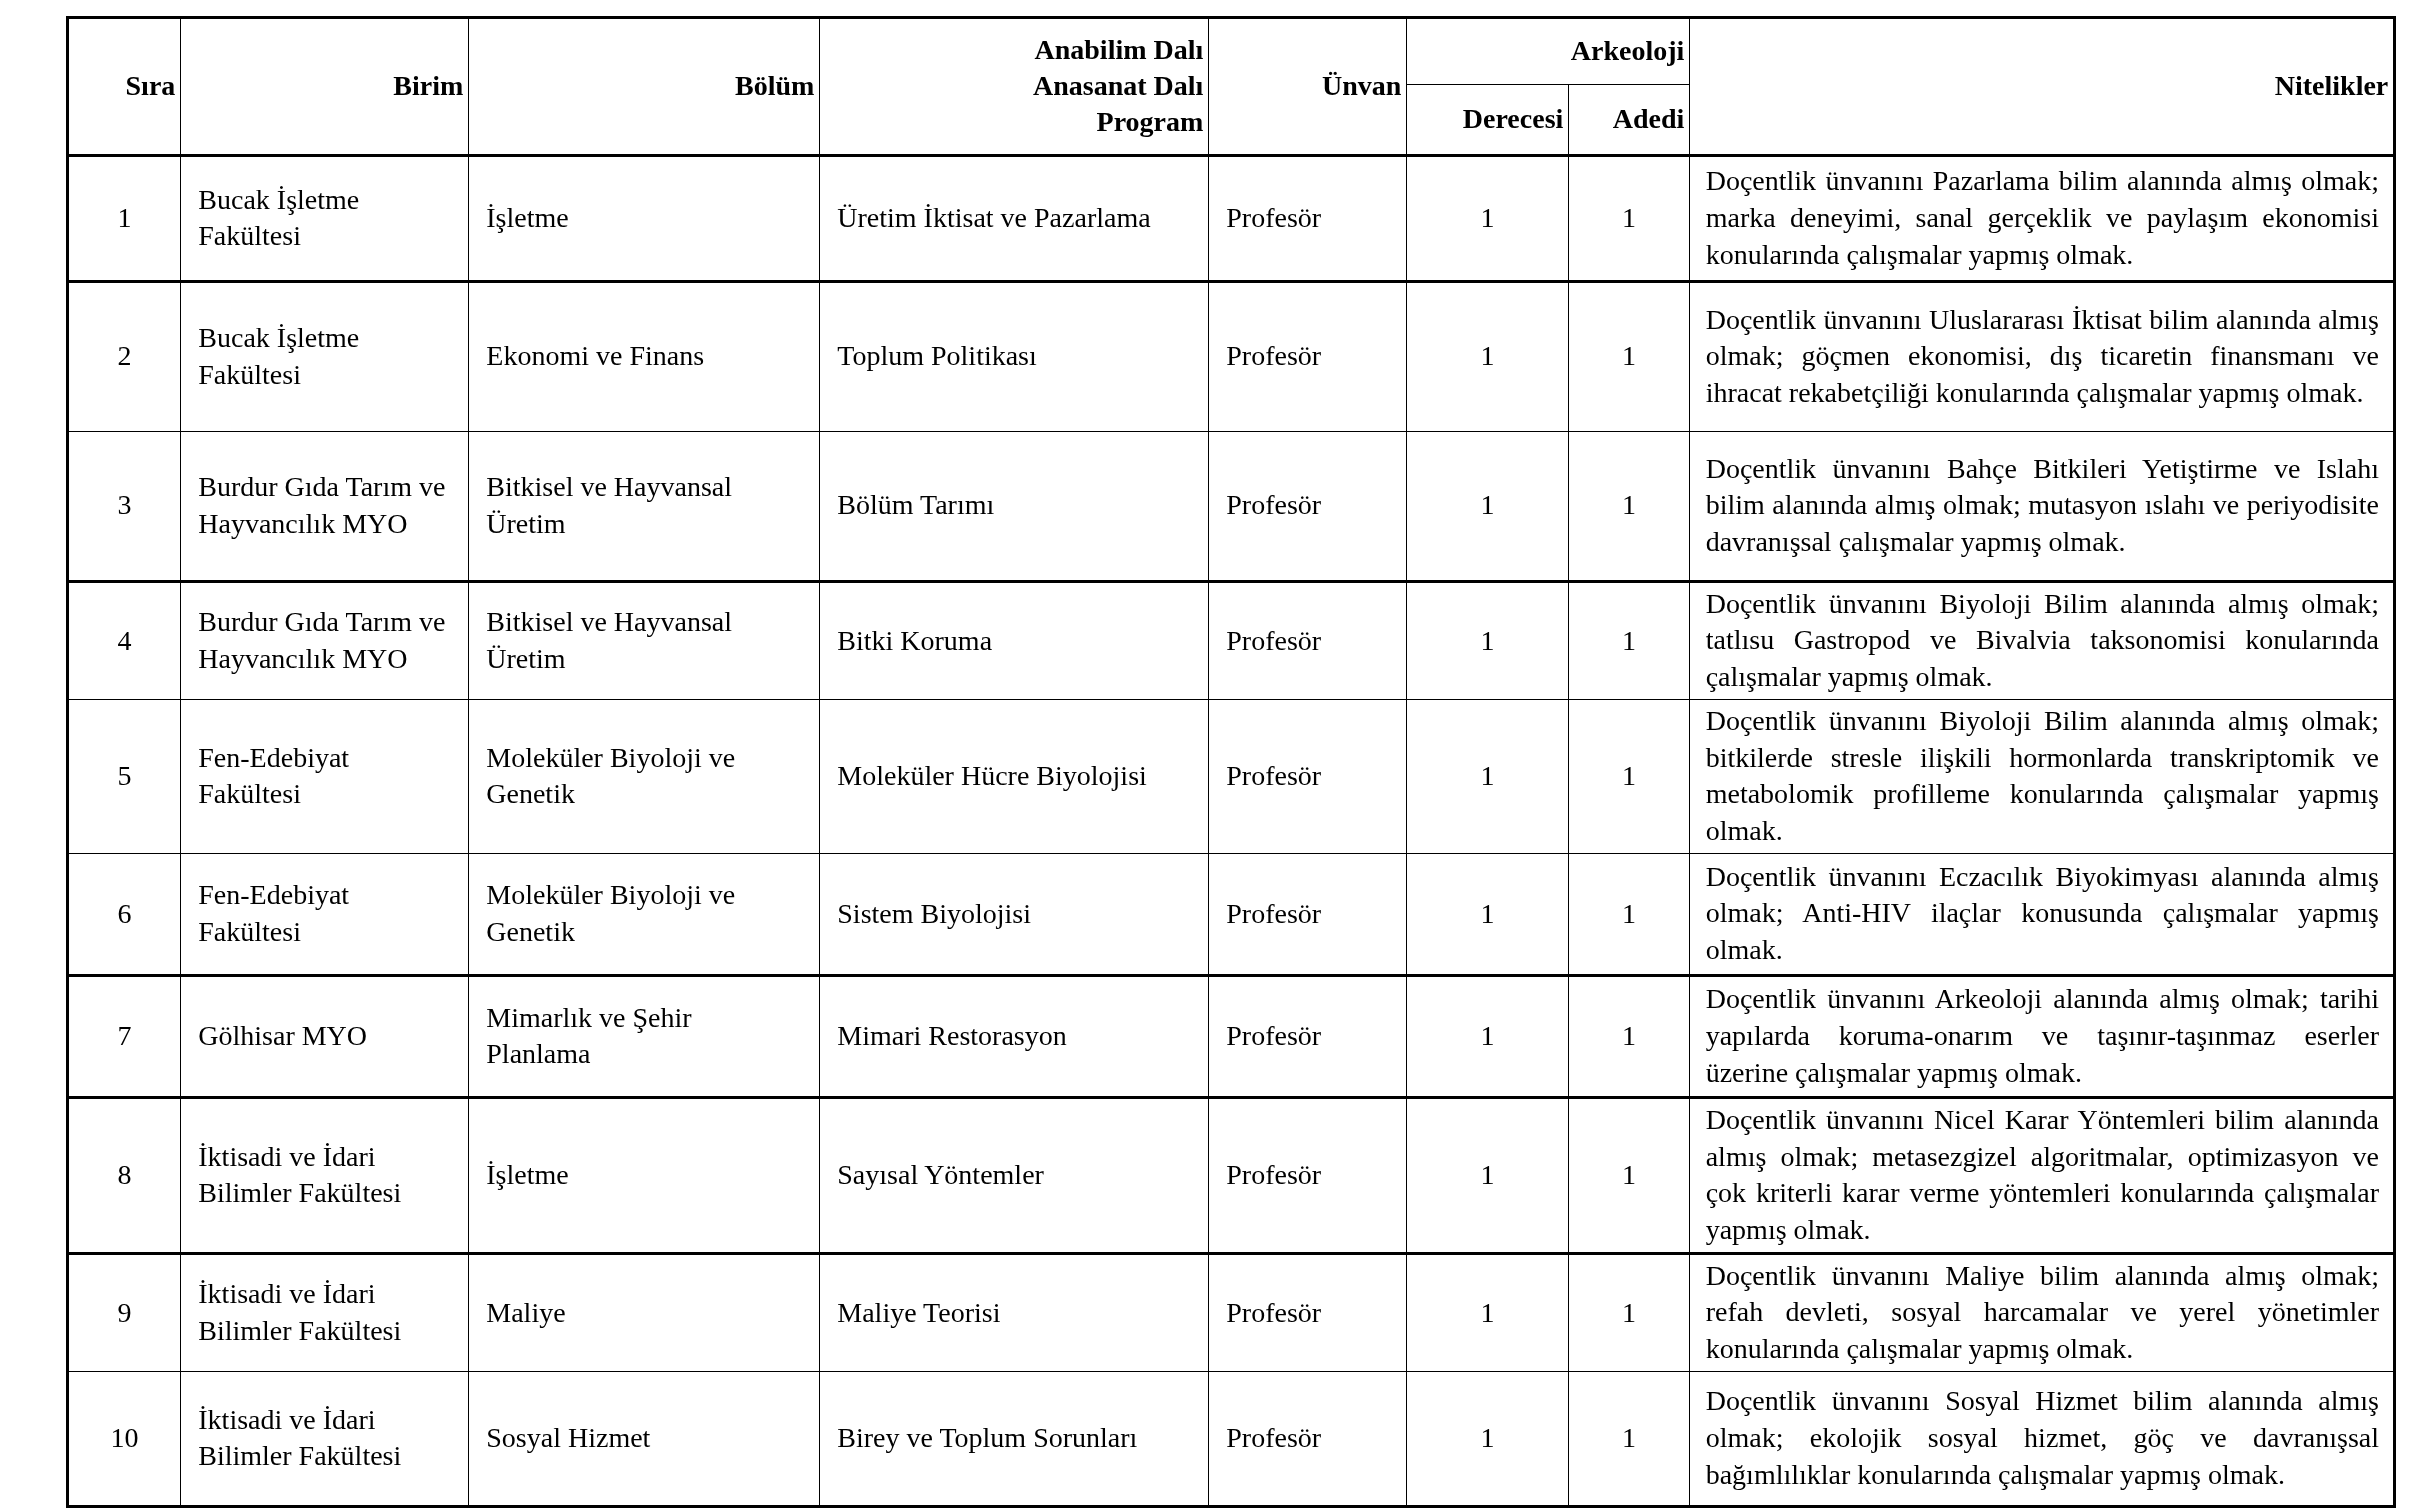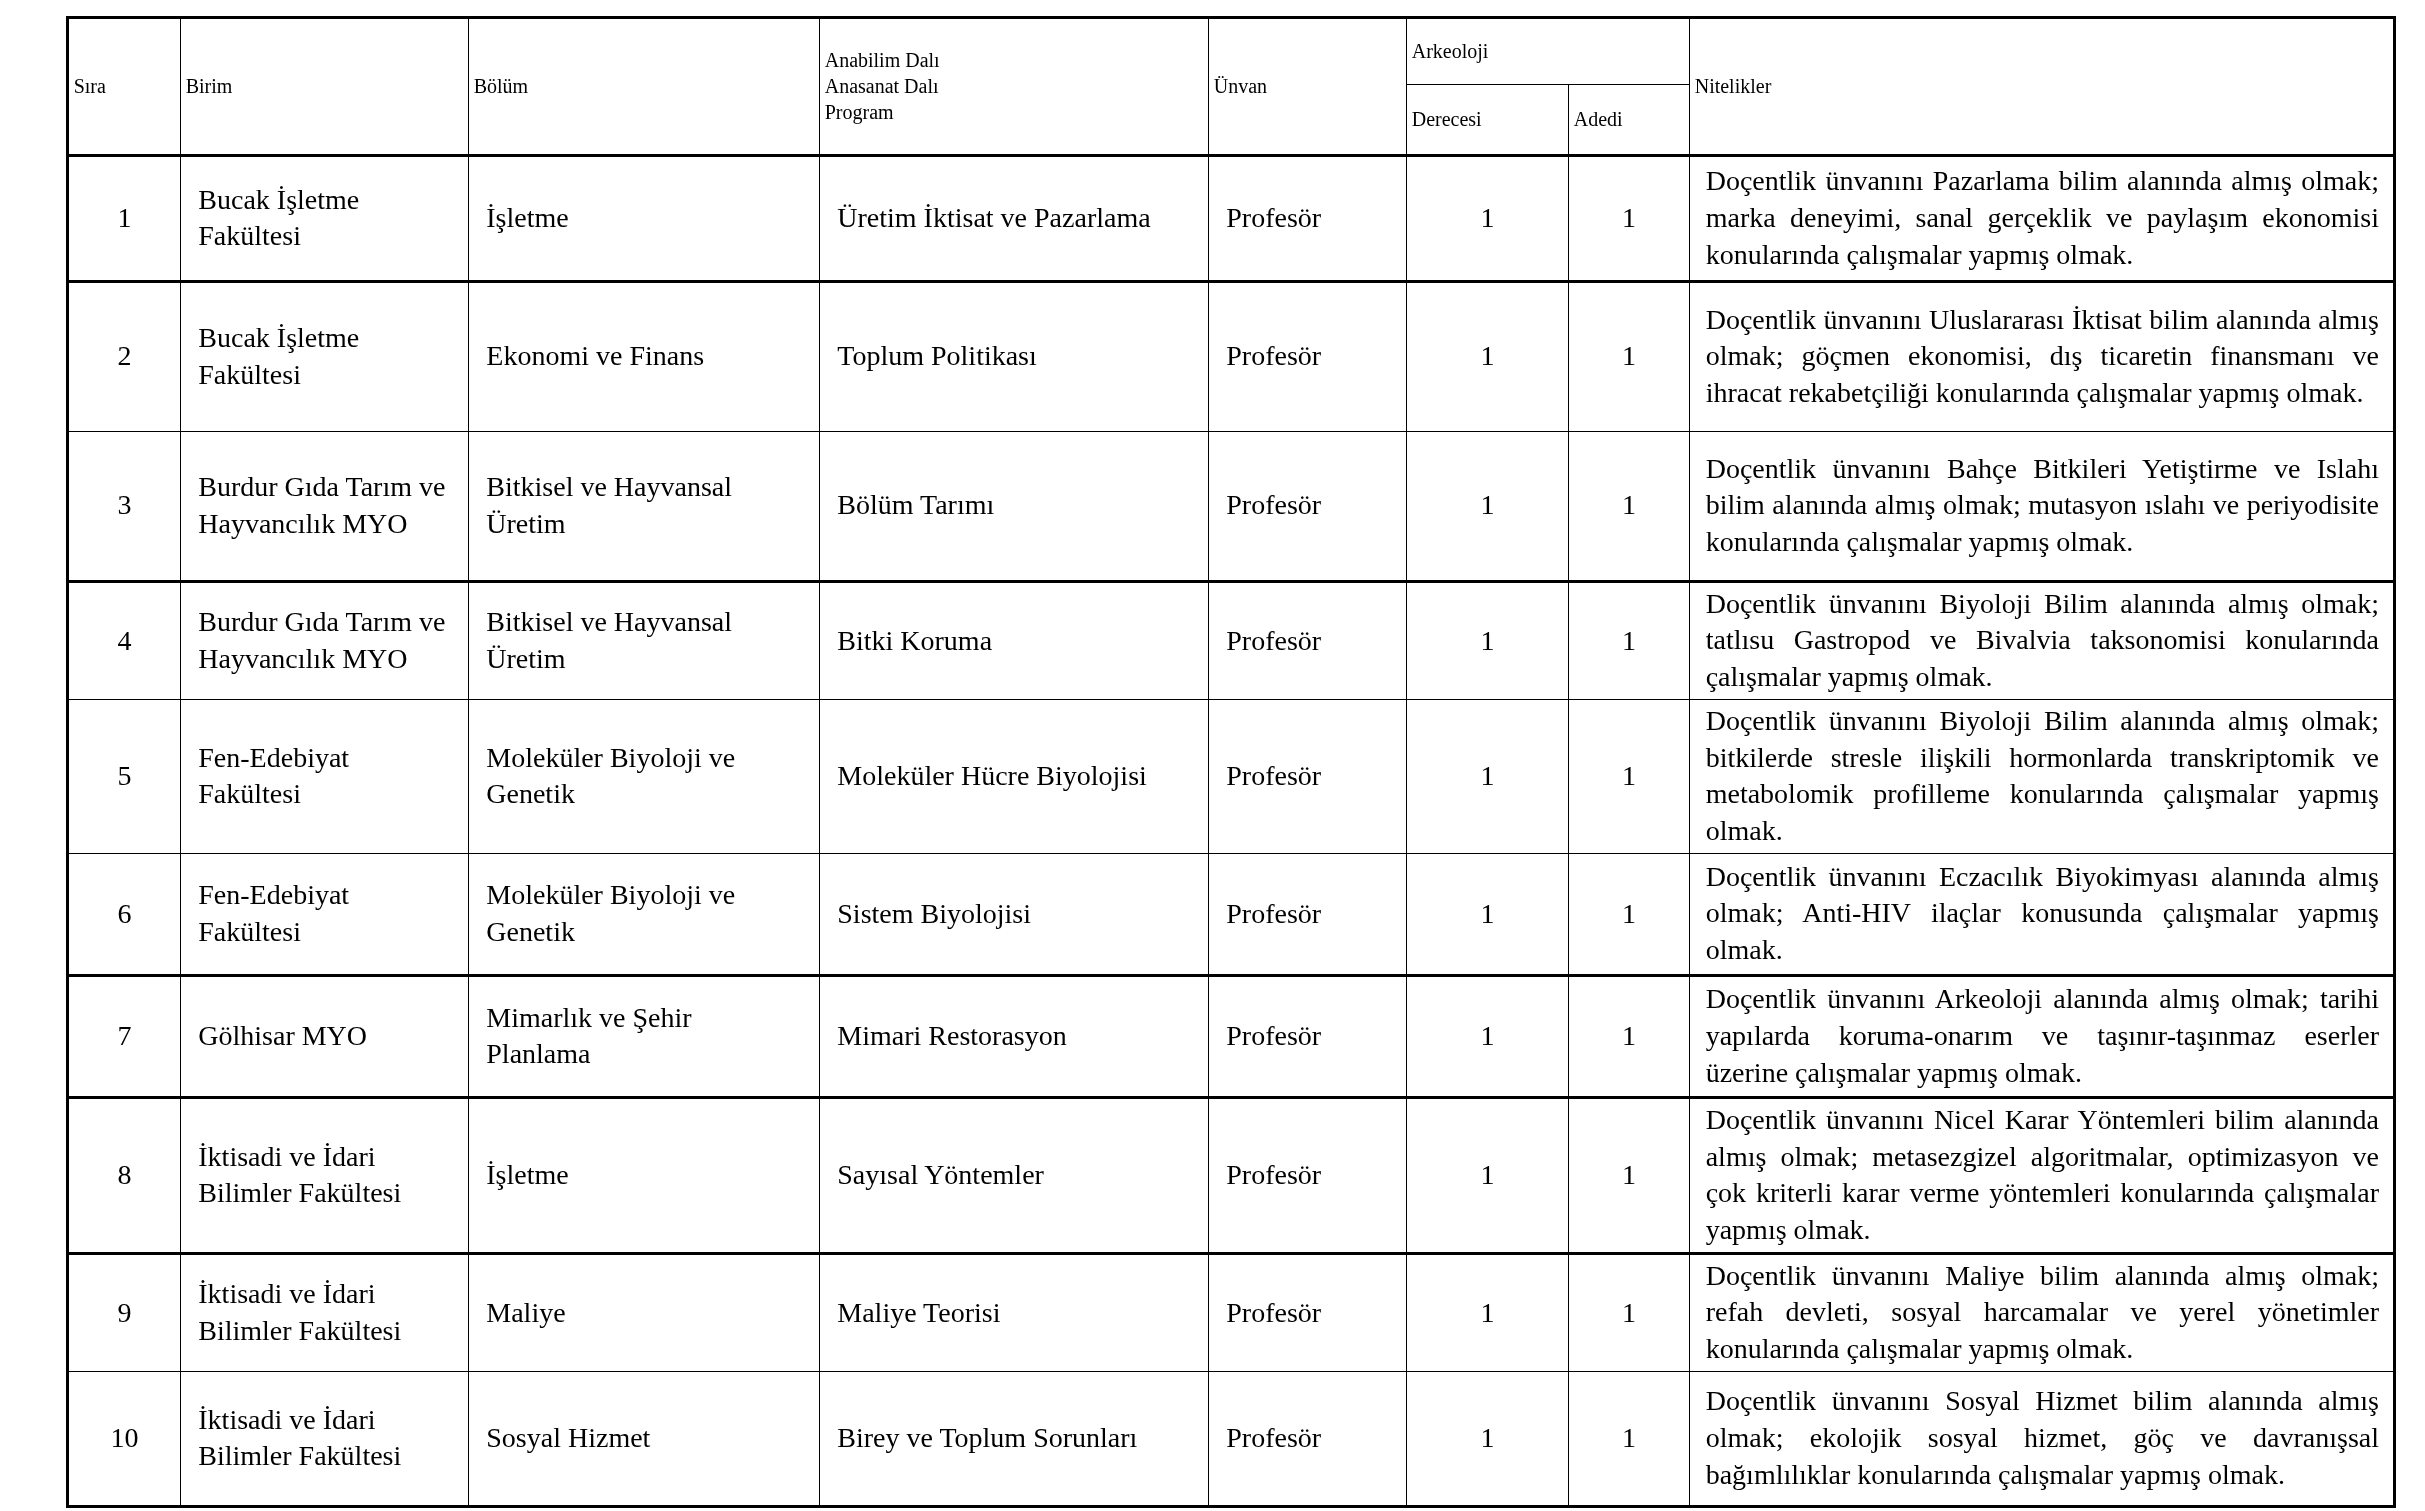--- a/index.html
+++ b/index.html
@@ -22,24 +22,24 @@
     border-collapse: collapse;
     table-layout: fixed;
     border: 3.1px solid #000000;
     background: #ffffff;
   }
   th, td {
     border: 1.6px solid #000000;
     overflow: hidden;
   }
   th {
-    font-weight: normal;
-    font-size: 20px;
+    font-weight: bold;
+    font-size: 28px;
     line-height: 1.3;
-    text-align: left;
+    text-align: right;
     vertical-align: middle;
     padding: 1.6px 4.7px;
   }
   thead tr:nth-child(1) { height: 67px; }
   thead tr:nth-child(2) { height: 71px; }
   .pre { white-space: pre-line; }
 
   td {
     font-size: 28px;
     line-height: 1.3;
@@ -130,21 +130,21 @@
     <td class="c-nitelikler">Doçentlik ünvanını Uluslararası İktisat bilim alanında almış olmak; göçmen ekonomisi, dış ticaretin finansmanı ve ihracat rekabetçiliği konularında çalışmalar yapmış olmak.</td>
   </tr>
       <tr>
     <td class="c-sira">3</td>
     <td class="c-birim">Burdur Gıda Tarım ve Hayvancılık MYO</td>
     <td class="c-bolum">Bitkisel ve Hayvansal Üretim</td>
     <td class="c-anabilim">Bölüm Tarımı</td>
     <td class="c-unvan">Profesör</td>
     <td class="c-derece">1</td>
     <td class="c-adet">1</td>
-    <td class="c-nitelikler">Doçentlik ünvanını Bahçe Bitkileri Yetiştirme ve Islahı bilim alanında almış olmak; mutasyon ıslahı ve periyodisite konularında çalışmalar yapmış olmak.</td>
+    <td class="c-nitelikler">Doçentlik ünvanını Bahçe Bitkileri Yetiştirme ve Islahı bilim alanında almış olmak; mutasyon ıslahı ve periyodisite davranışsal çalışmalar yapmış olmak.</td>
   </tr>
       <tr>
     <td class="c-sira">4</td>
     <td class="c-birim">Burdur Gıda Tarım ve Hayvancılık MYO</td>
     <td class="c-bolum">Bitkisel ve Hayvansal Üretim</td>
     <td class="c-anabilim">Bitki Koruma</td>
     <td class="c-unvan">Profesör</td>
     <td class="c-derece">1</td>
     <td class="c-adet">1</td>
     <td class="c-nitelikler">Doçentlik ünvanını Biyoloji Bilim alanında almış olmak; tatlısu Gastropod ve Bivalvia taksonomisi konularında çalışmalar yapmış olmak.</td>

